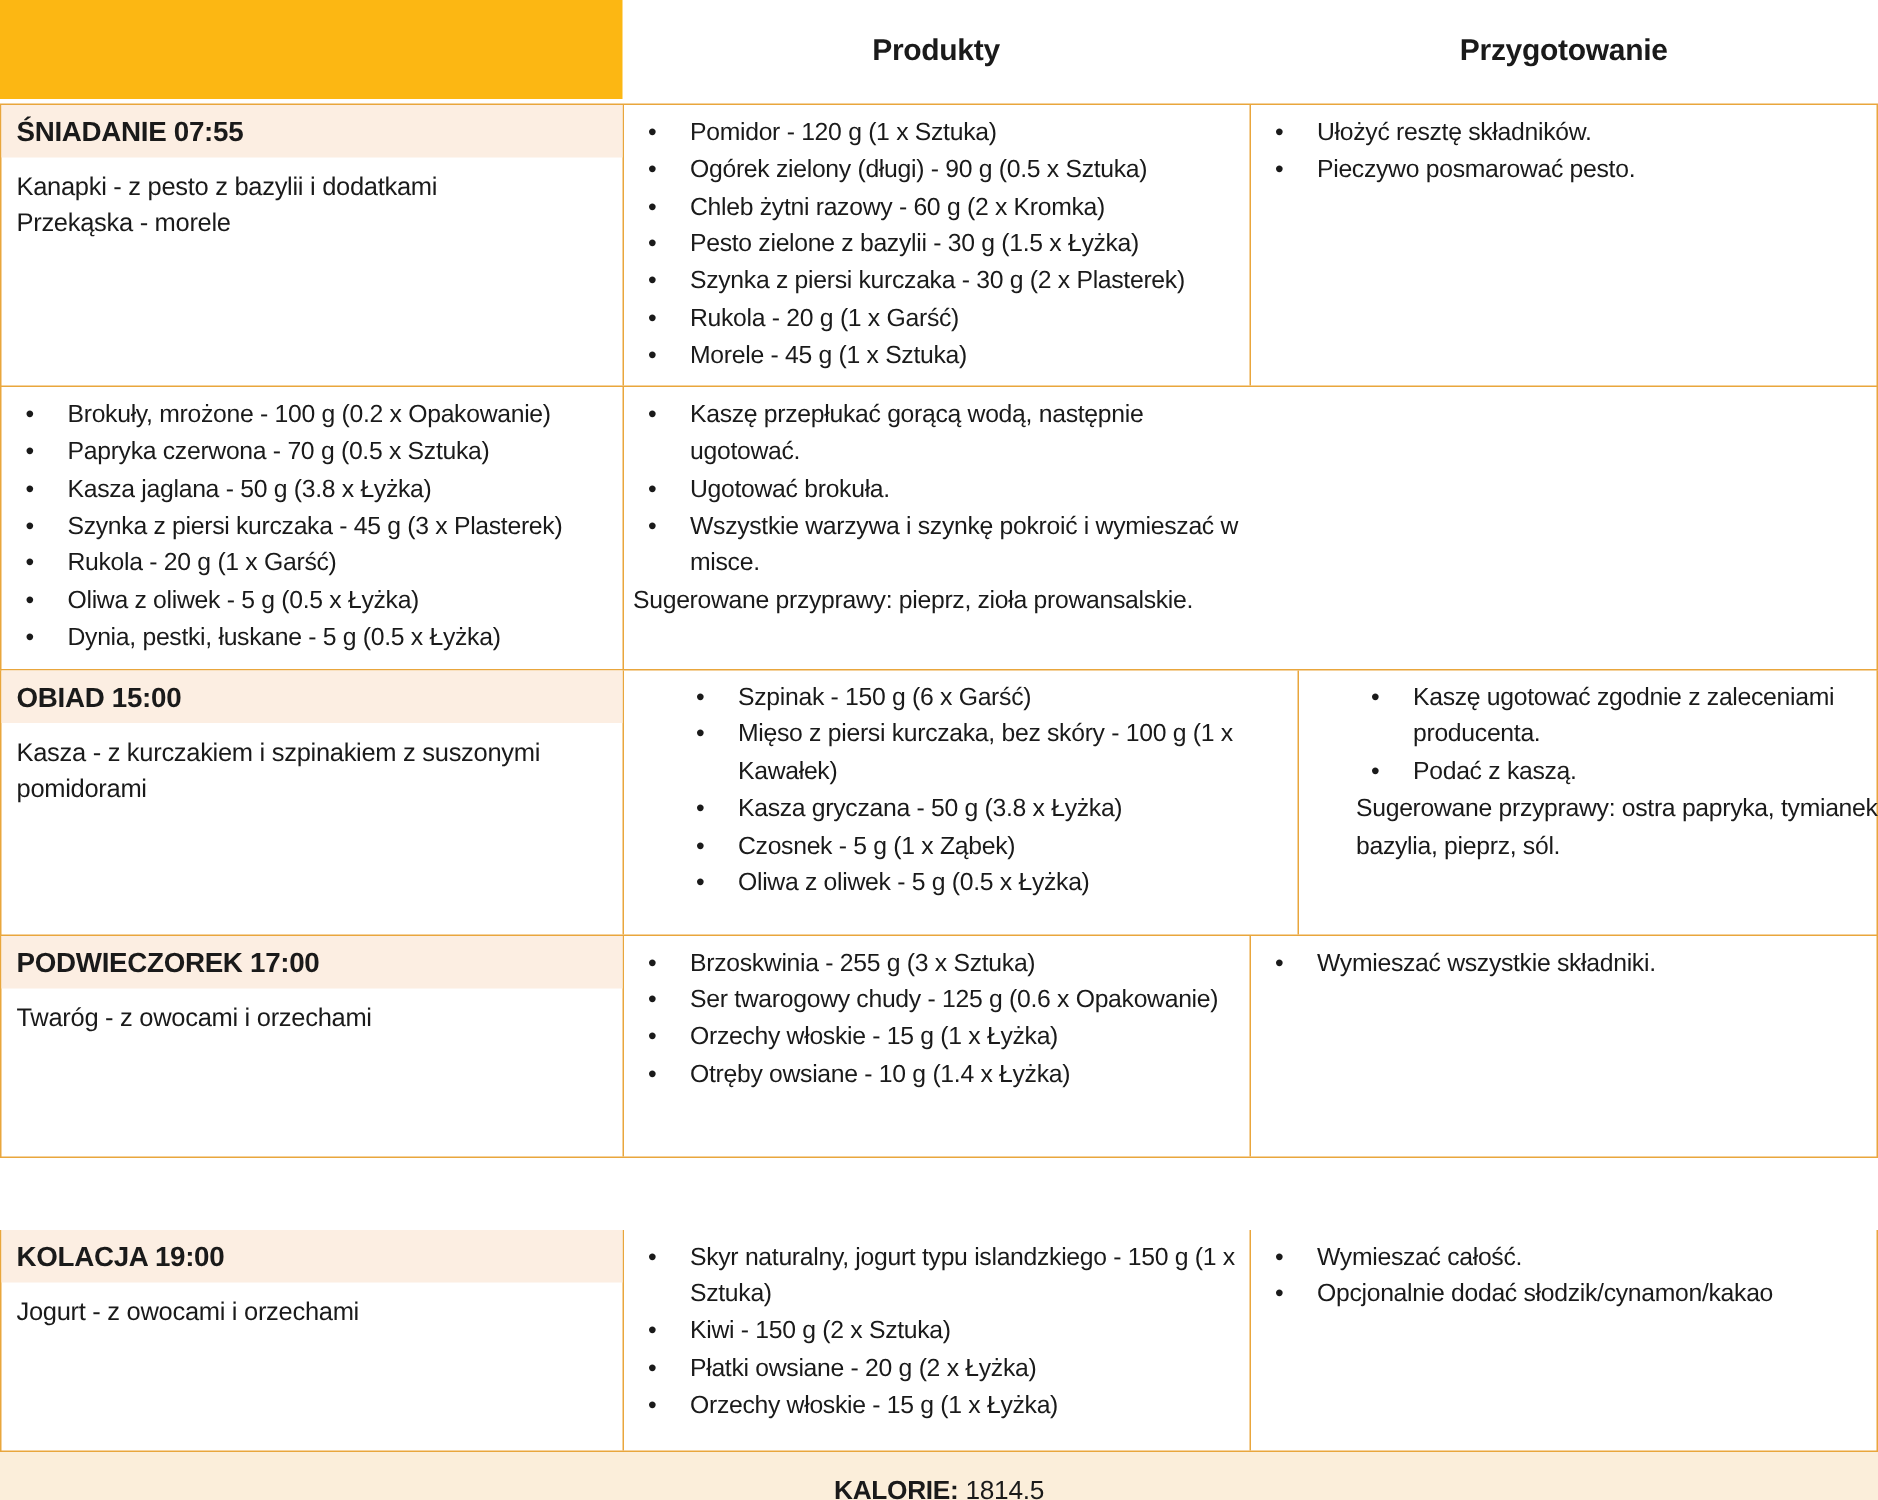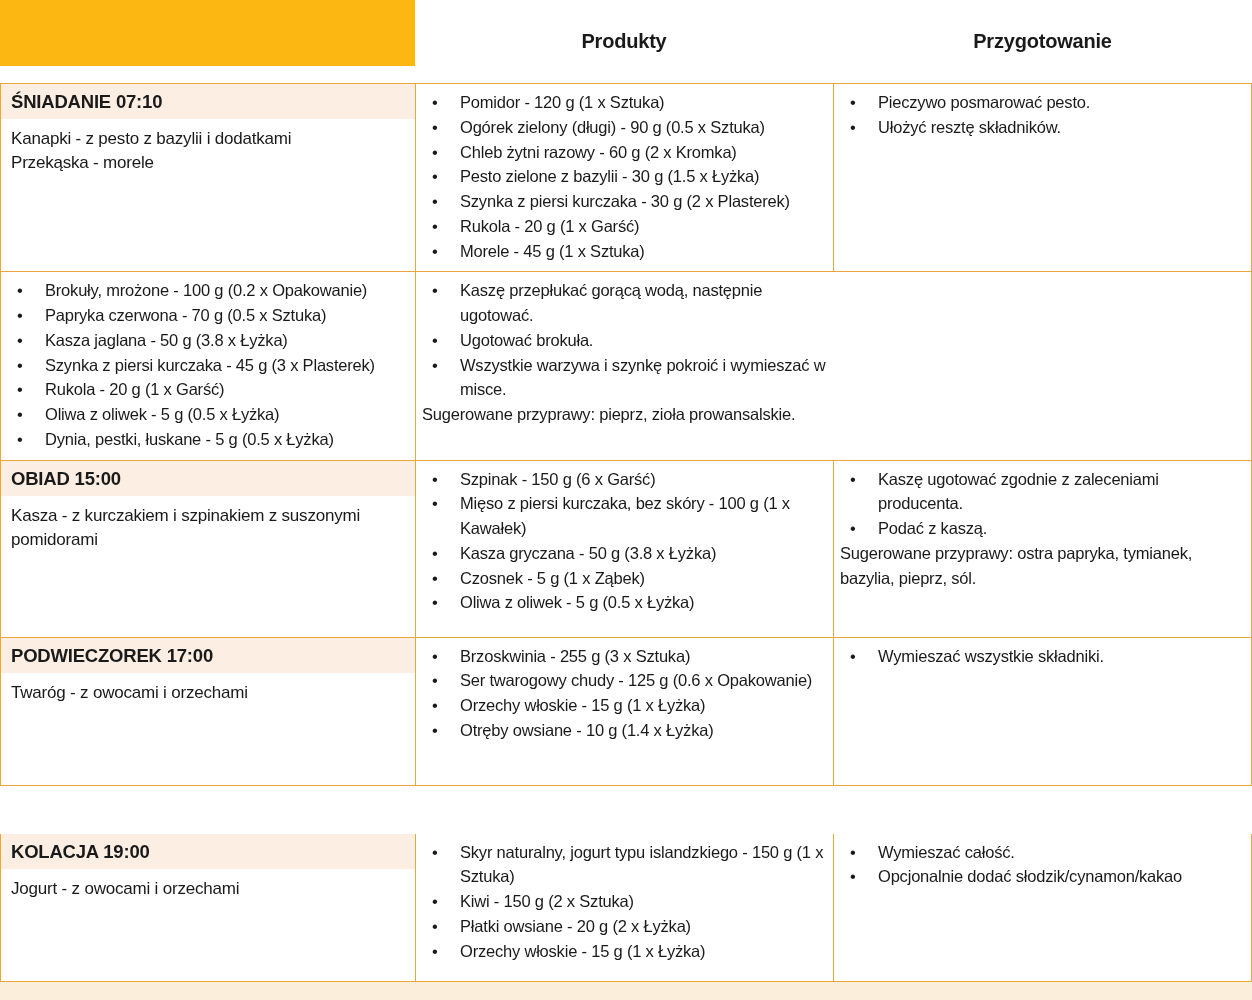--- a/index.html
+++ b/index.html
@@ -16,21 +16,21 @@
     font-family:"Liberation Sans", sans-serif;
     color:var(--text);
     letter-spacing:-0.2px;
   }
   .plan{ width:1252px; }
 
   
   .header-row{
     display:grid;
     grid-template-columns:415px 418px 419px;
-    height:84px;
+    height:70px;
     border-bottom:1px solid var(--border);
   }
   .brand-block{
     background:var(--accent);
     height:66px;
   }
   .col-header{
     display:flex; align-items:center; justify-content:center;
     font-weight:bold; font-size:20px;
   }
@@ -38,21 +38,21 @@
   
   .meal-row{
     display:grid;
     grid-template-columns:415px 418px 419px;
     border-bottom:1px solid var(--border);
     border-left:1px solid var(--border);
     border-right:1px solid var(--border);
   }
   .meal-row:nth-child(1){ min-height:178px; }
   .meal-row:nth-child(2){ min-height:177px; }
-  .meal-row:nth-child(3){ min-height:177px; }
+  .meal-row:nth-child(3){ min-height:177px;gap:32px; }
   .meal-row:nth-child(4){ min-height:148px; }
   .meal-row:nth-child(5){ min-height:148px;margin-top:48px; }
 
   .meal-cell{ border-right:1px solid var(--border); }
   .meal-title{
     background:var(--row-header-bg);
     font-weight:bold;
     font-size:18.5px;
     padding:7px 10px 6px 10px;
     letter-spacing:-0.2px;
@@ -108,41 +108,41 @@
 
   <div class="header-row">
     <div class="brand-block"></div>
     <div class="col-header">Produkty</div>
     <div class="col-header">Przygotowanie</div>
   </div>
 
   <div id="meal-rows">
   <div class="meal-row">
     <div class="meal-cell">
-      <div class="meal-title">ŚNIADANIE 07:10</div>
+      <div class="meal-title">ŚNIADANIE 07:55</div>
       <div class="meal-desc">
             <div>Kanapki - z pesto z bazylii i dodatkami</div>
             <div>Przekąska - morele</div>
           </div>
     </div>
     <div class="products-cell">
       <ul class="bullet-list">
             <li>Pomidor - 120 g (1 x Sztuka)</li>
             <li>Ogórek zielony (długi) - 90 g (0.5 x Sztuka)</li>
             <li>Chleb żytni razowy - 60 g (2 x Kromka)</li>
             <li>Pesto zielone z bazylii - 30 g (1.5 x Łyżka)</li>
             <li>Szynka z piersi kurczaka - 30 g (2 x Plasterek)</li>
             <li>Rukola - 20 g (1 x Garść)</li>
             <li>Morele - 45 g (1 x Sztuka)</li>
           </ul>
     </div>
     <div class="prep-cell">
       <ul class="bullet-list">
+            <li>Ułożyć resztę składników.</li>
             <li>Pieczywo posmarować pesto.</li>
-            <li>Ułożyć resztę składników.</li>
           </ul>
 
     </div>
   </div>
 
   <div class="meal-row">
     <div class="products-cell">
       <ul class="bullet-list">
             <li>Brokuły, mrożone - 100 g (0.2 x Opakowanie)</li>
             <li>Papryka czerwona - 70 g (0.5 x Sztuka)</li>

